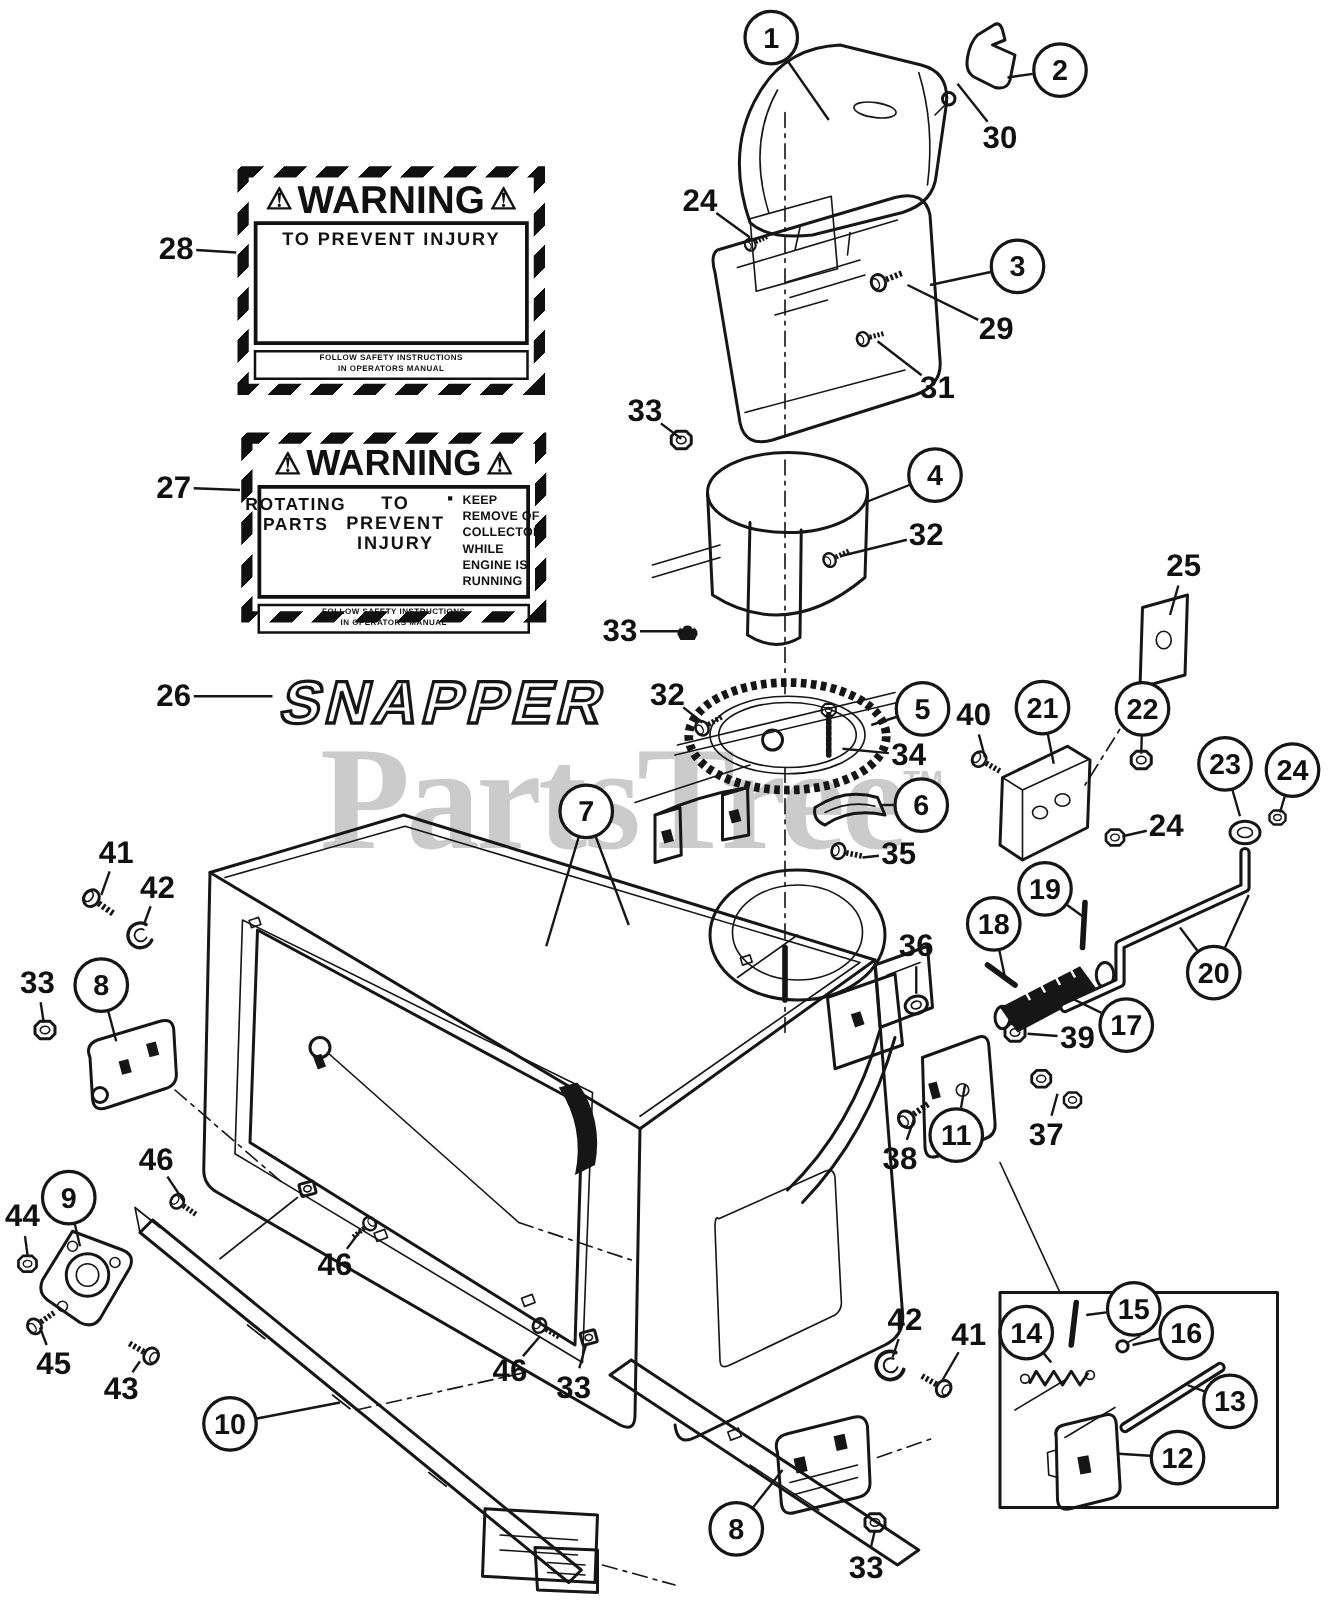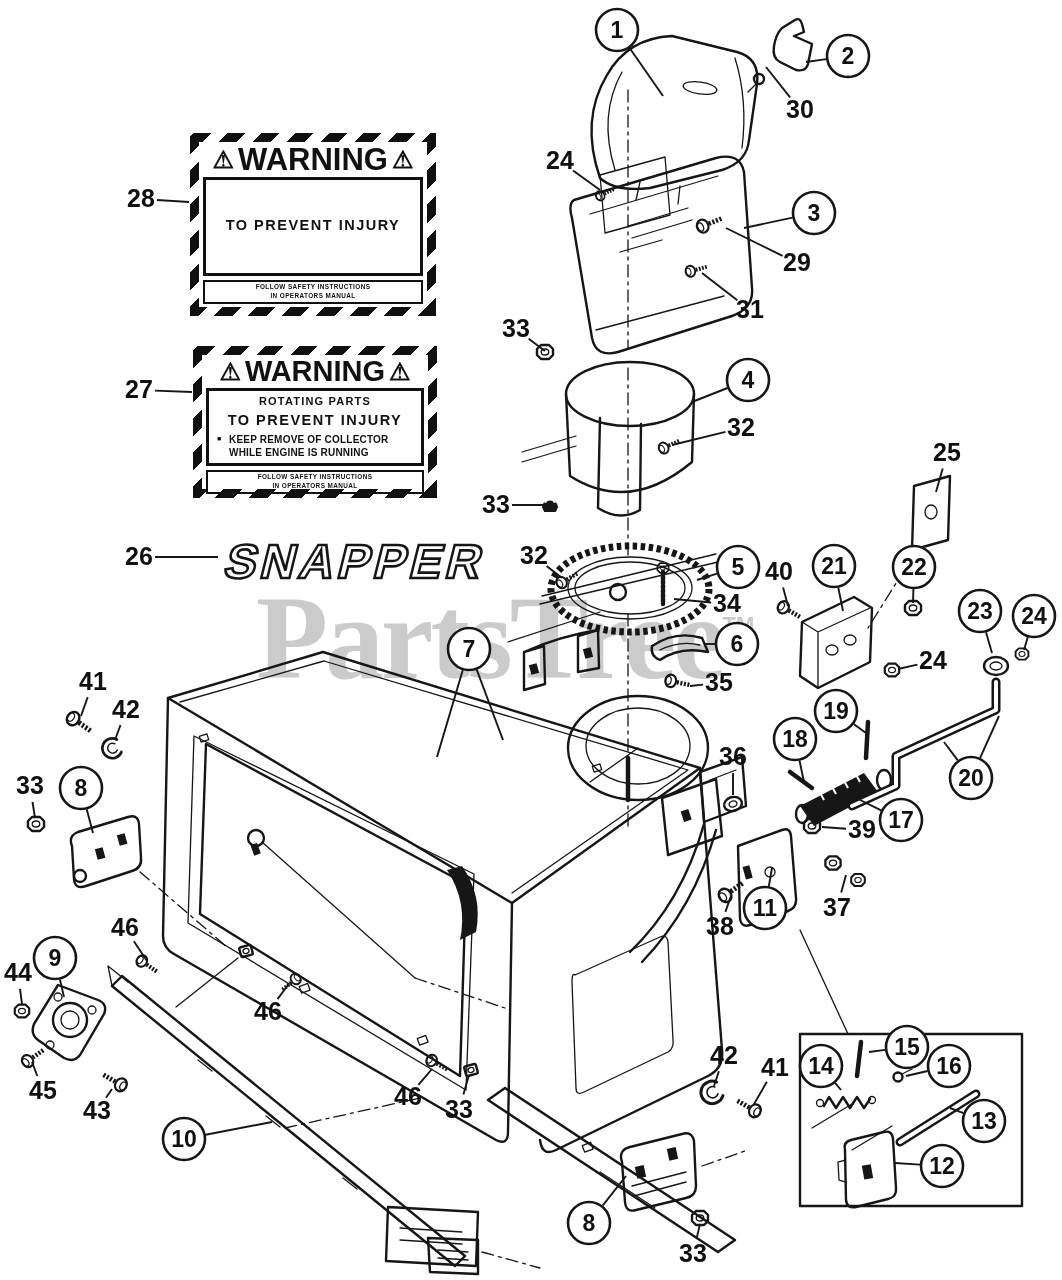--- a/index.html
+++ b/index.html
@@ -31,22 +31,22 @@
   .leader{stroke:#161616;stroke-width:1.9;}
   
   .wlabel{position:absolute;z-index:2;box-sizing:border-box;padding:9px;
           background:repeating-linear-gradient(-45deg,#101010 0 13px,#ffffff 13px 24px);}
   .wl-in{background:#fff;height:100%;box-sizing:border-box;padding:1px 4px 3px;
          display:flex;flex-direction:column;}
   .wl-head{display:flex;align-items:center;justify-content:center;gap:4px;
            font-weight:bold;font-size:31px;letter-spacing:0;line-height:1.1;}
   .wl-tri{font-size:24px;line-height:1;}
   .wl-box{border:3px solid #111;flex:1;padding:3px 6px;display:flex;
-          flex-direction:column;justify-content:center;}
-  .wl-sub{font-size:11px;font-weight:bold;text-align:center;letter-spacing:1.2px;margin:1px 0 4px;}
+          justify-content:center;}
+  .wl-sub{font-size:14px;font-weight:bold;text-align:center;letter-spacing:1.2px;margin:1px 0 4px;}
   .wl-title{font-size:14.5px;font-weight:bold;text-align:center;letter-spacing:1.5px;margin:1px 0 5px;}
   .wl-bullet{font-size:10px;font-weight:bold;line-height:1.3;padding-left:14px;
              position:relative;letter-spacing:.2px;margin-bottom:1px;}
   .wl-bullet::before{content:"■";position:absolute;left:2px;top:1px;font-size:7px;}
   .wl-foot{border:2px solid #111;margin-top:4px;text-align:center;font-size:6.4px;
            font-weight:bold;line-height:1.4;padding:1px 0;letter-spacing:.4px;}
 </style>
 </head>
 <body>
 

